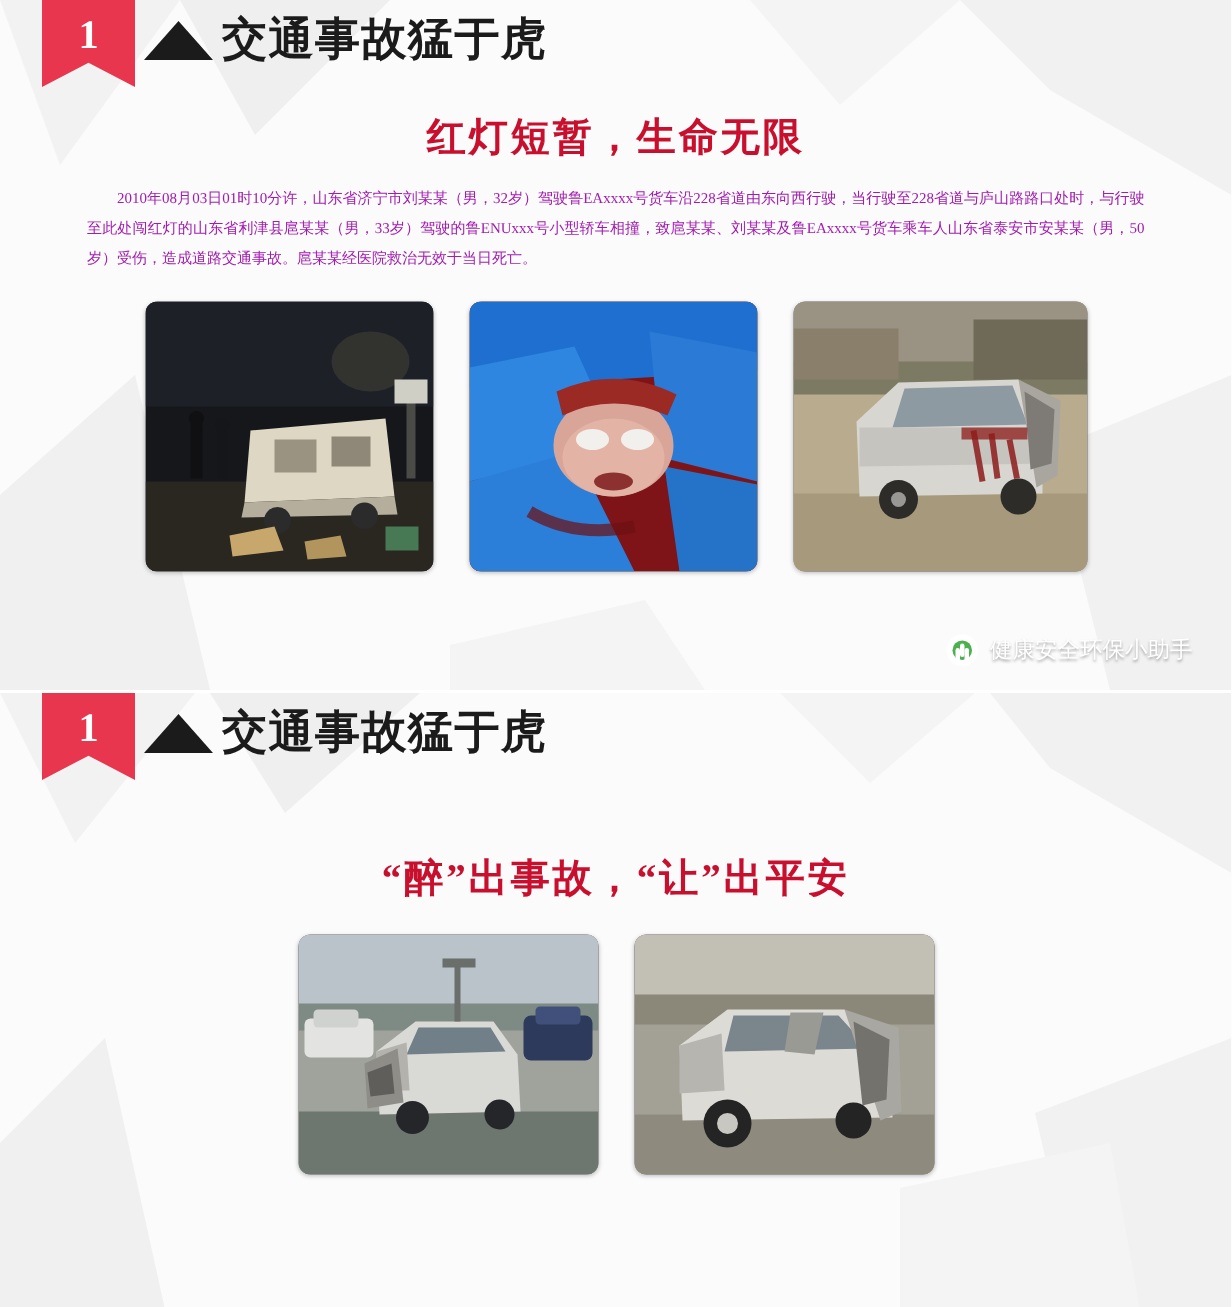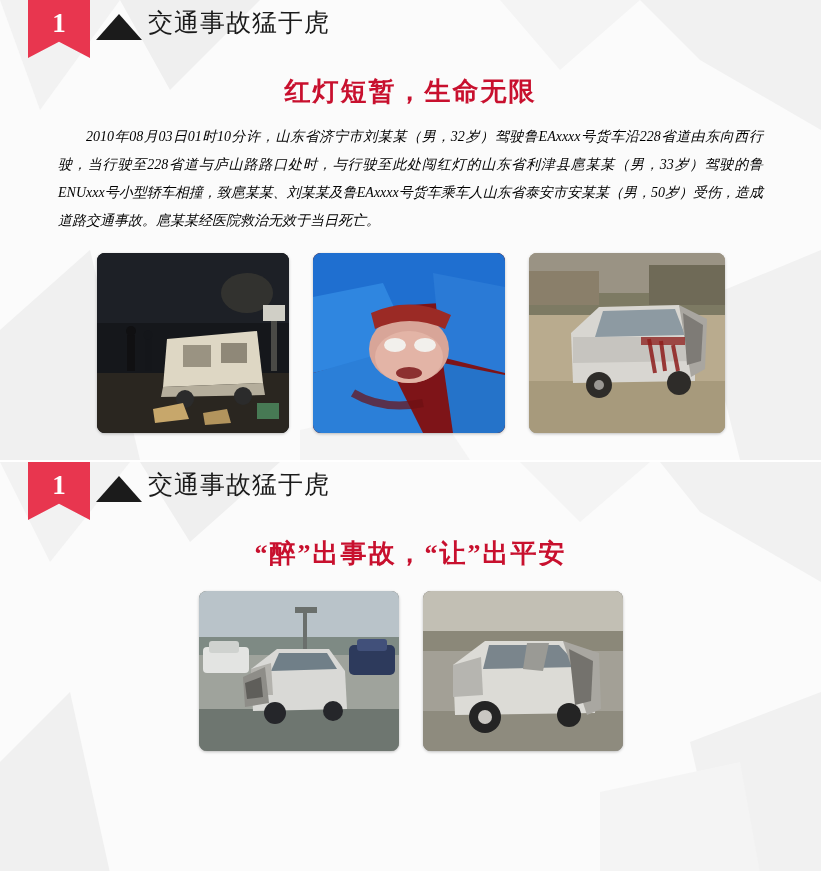--- a/index.html
+++ b/index.html
@@ -74,48 +74,47 @@
     width: 0;
     height: 0;
     border-left: 23px solid transparent;
     border-right: 23px solid transparent;
     border-bottom: 26px solid #1b1b1b;
   }
   .header-title {
     position: absolute;
     left: 148px;
     top: 6px;
-    font-size: 25px;
-    font-weight: normal;
+    font-size: 30px;
+    font-weight: bold;
     color: #1b1b1b;
     letter-spacing: 1px;
     font-family: "Liberation Serif", serif;
   }
 
   
   .slide-title {
     text-align: center;
     color: #c8102e;
     font-size: 26px;
     font-weight: bold;
     letter-spacing: 2px;
     margin: 12px 0 6px;
     font-family: "Liberation Serif", serif;
   }
-  .slide-2 .slide-title { margin-top: 12px; }
+  .slide-2 .slide-title { margin-top: 44px; }
 
   .slide-body {
     margin: 14px 58px 0 58px;
-    font-size: 14px;
+    font-size: 10px;
     line-height: 2.0;
-    color: #000000;
+    color: #a21caf;
     text-align: justify;
     text-indent: 2em;
     font-family: "Liberation Serif", serif;
-    font-style: italic;
   }
 
   
   .photo-row {
     display: flex;
     justify-content: center;
     gap: 24px;
     margin-top: 18px;
   }
   .photo {
@@ -274,20 +273,24 @@
           <circle cx="70" cy="132" r="13" fill="#2e2c29"></circle>
           <circle cx="70" cy="132" r="5" fill="#9a9894"></circle>
           <circle cx="150" cy="130" r="12" fill="#2e2c29"></circle>
 
           <path d="M120 86 l6 34 M132 88 l4 30 M144 92 l5 26" stroke="#8e1d1b" stroke-width="4" opacity=".85"></path>
           <rect x="112" y="84" width="44" height="8" fill="#8e1d1b" opacity=".75"></rect>
         </svg>
       </div>
     </div>
 
+    <div class="watermark">
+      <span class="wm-logo"></span>
+      <span>健康安全环保小助手</span>
+    </div>
   </section>
 
   <section class="slide slide-2">
     <div class="bg-shapes">
       <svg viewBox="0 0 821 411" preserveAspectRatio="none">
         <polygon points="0,0 130,0 50,100" fill="#f2f2f2"></polygon>
         <polygon points="140,0 280,0 190,80" fill="#efefef"></polygon>
         <polygon points="660,0 821,0 821,120 700,50" fill="#f1f1f1"></polygon>
         <polygon points="520,0 650,0 580,60" fill="#f4f4f4"></polygon>
         <polygon points="0,300 70,230 110,411 0,411" fill="#f0f0f0"></polygon>

